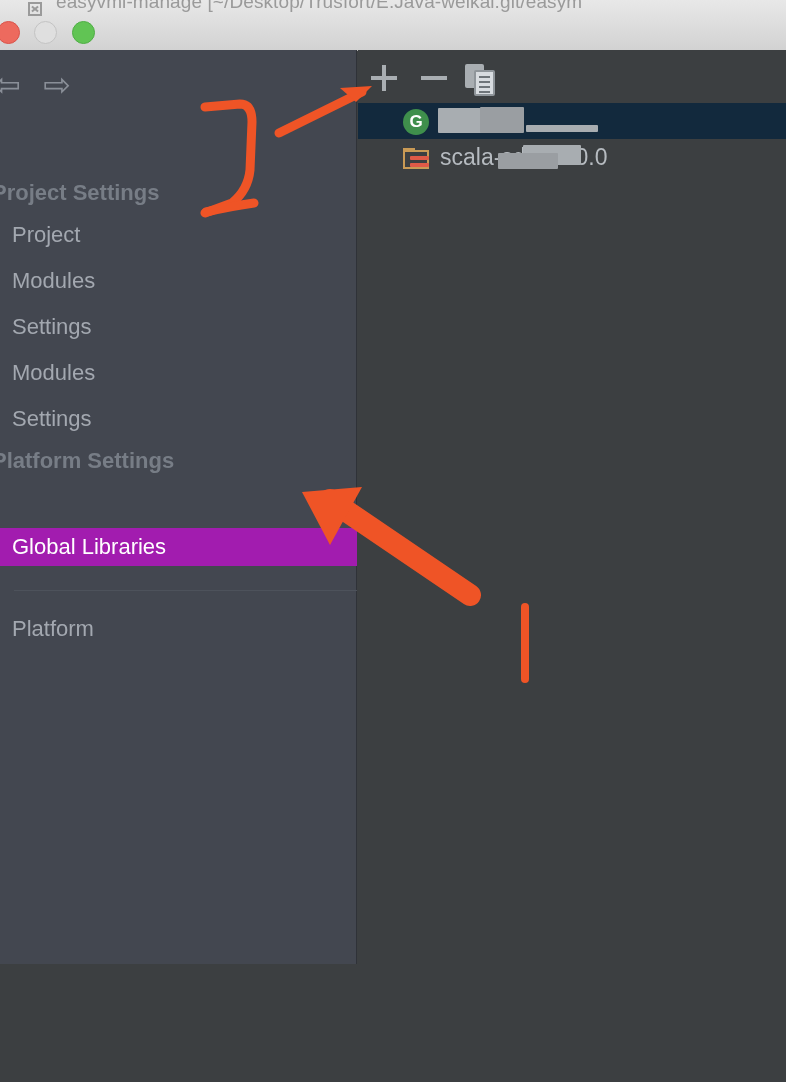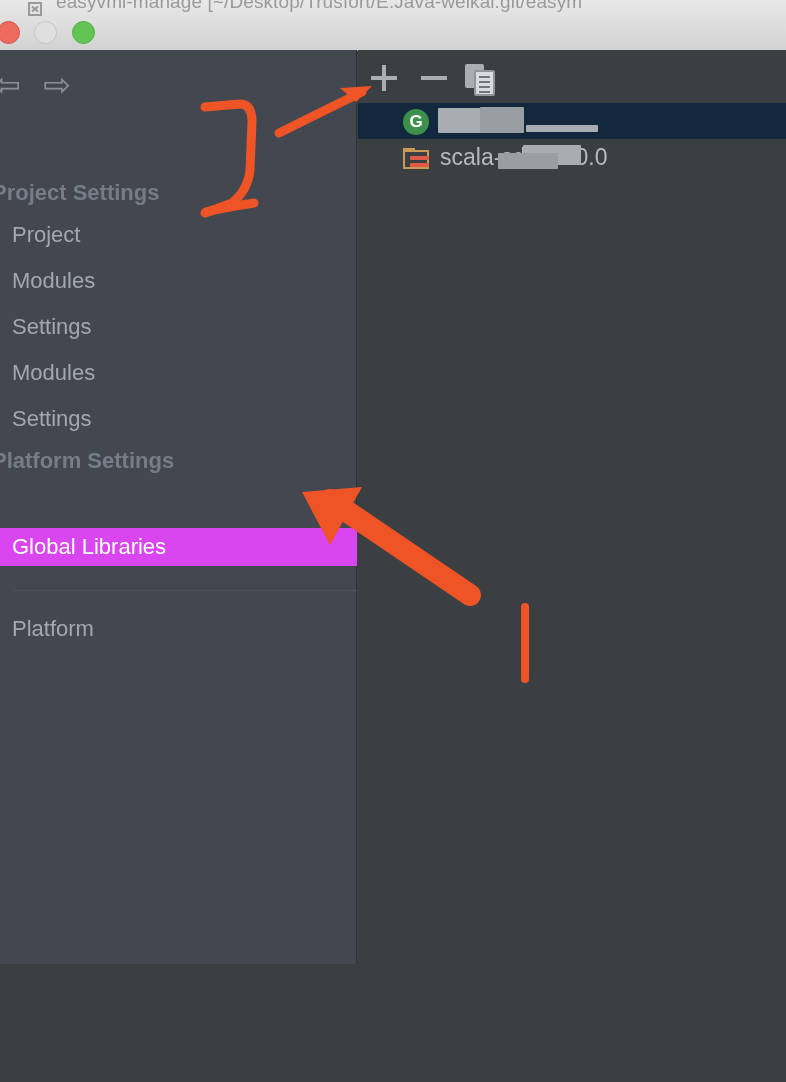--- a/index.html
+++ b/index.html
@@ -117,21 +117,21 @@
     width: 357px;
     height: 38px;
     line-height: 38px;
     box-sizing: border-box;
     padding-left: 12px;
     font-size: 22px;
     color: #a3a8b0;
     white-space: nowrap;
   }
   .nav-item.selected {
-    background: #d946ef;
+    background: #a21caf;
     color: #ffffff;
   }
   .sidebar-divider {
     position: absolute;
     left: 14px;
     width: 343px;
     height: 1px;
     background: #4d525b;
   }
 

